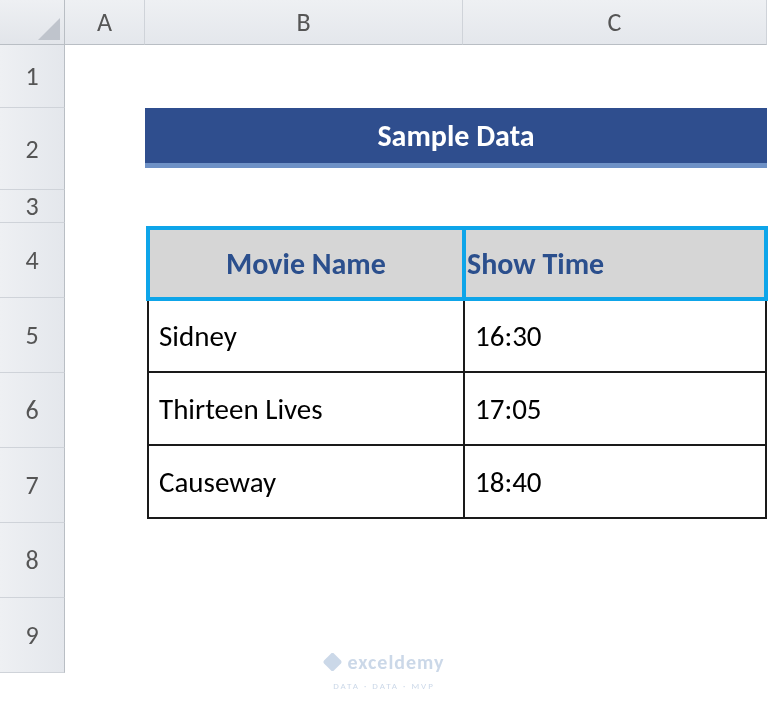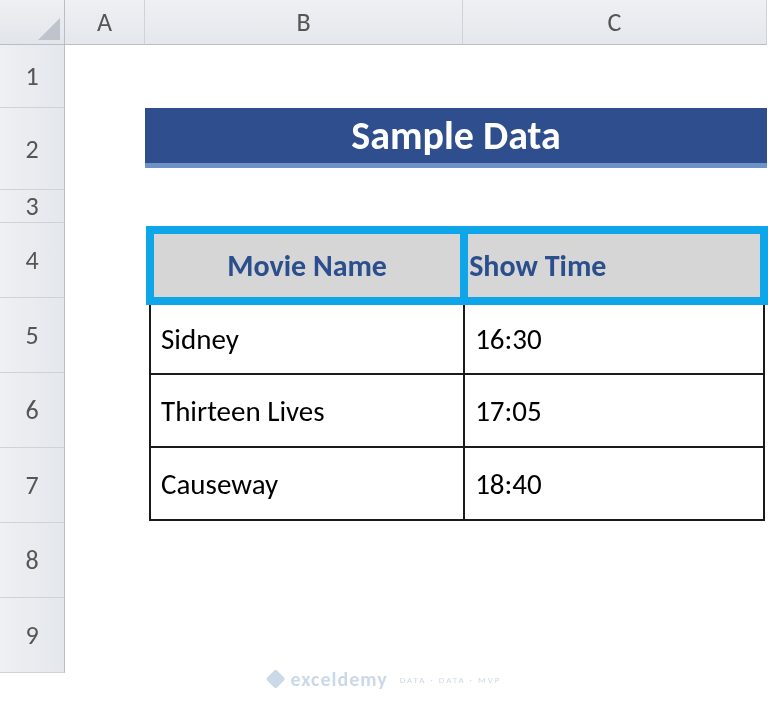--- a/index.html
+++ b/index.html
@@ -74,40 +74,40 @@
   .r3 { height: 33px; }
   .r4, .r5, .r6, .r7, .r8, .r9 { height: 75px; }
   .title-band {
     position: absolute;
     left: 145px;
     top: 108px;
     width: 622px;
     height: 60px;
     background: #2f4e8e;
     color: #fff;
-    font-size: 40px;
+    font-size: 30px;
     font-weight: bold;
     display: flex;
     align-items: center;
     justify-content: center;
     border-bottom: 5px solid #6e91c6;
   }
   .data-table {
     position: absolute;
     left: 146px;
     top: 226px;
     border-collapse: collapse;
   }
   .data-table th {
     background: #d6d6d6;
     color: #2b4f8d;
     font-size: 30px;
     font-weight: bold;
     height: 71px;
-    border: 8px solid #0ea5e9;
+    border: 4px solid #0ea5e9;
     text-align: center;
   }
   .data-table td {
     font-size: 29px;
     color: #000;
     height: 73px;
     border: 2px solid #1a1a1a;
     padding: 0 10px;
     background: #fff;
     margin-left: 44px;
@@ -119,23 +119,23 @@
     position: absolute;
     left: 50%;
     transform: translateX(-50%);
     bottom: 32px;
     color: #b6c8df;
     font-size: 16px;
     letter-spacing: 1px;
     opacity: 0.7;
     display: flex;
     align-items: center;
-    gap: 12px;
+    gap: 6px;
     pointer-events: none;
-    flex-direction: row;
+    flex-direction: column;
   }
   .watermark .wm-main {
     font-size: 20px;
     font-weight: bold;
     display: flex;
     align-items: center;
     gap: 6px;
   }
   .watermark .wm-sub {
     font-size: 9px;

